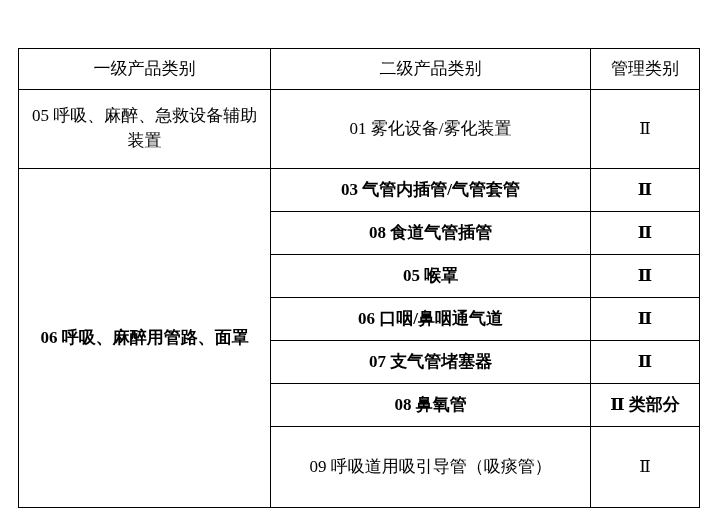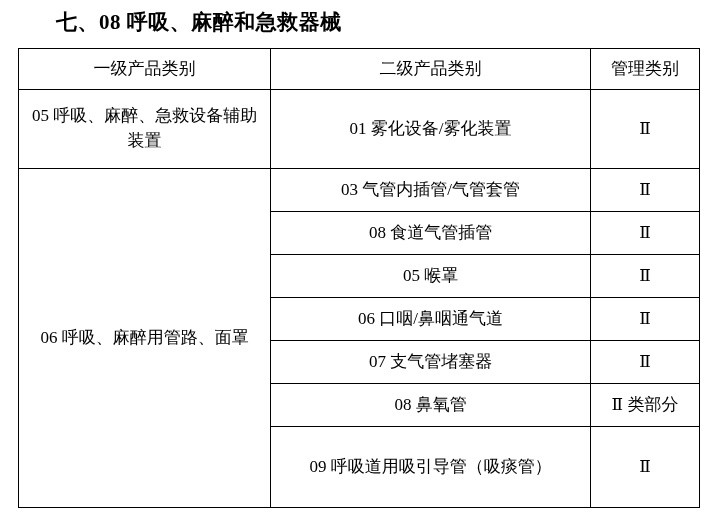--- a/index.html
+++ b/index.html
@@ -52,34 +52,34 @@
 
   .head-cell {
     height: 32px;
     font-size: 17px;
   }
   .tall-cell {
     height: 70px;
   }
   .row-cell {
     height: 34px;
+    font-weight: bold;
   }
   .row-cell-tall {
     height: 72px;
   }
   .two-line {
     line-height: 1.6;
   }
 </style>
 </head>
 <body>
 
 <div class="page">
 
-  <div class="doc-title">七、08 呼吸、麻醉和急救器械</div>
 
   <table class="product-table">
     <colgroup>
       <col class="col-a">
       <col class="col-b">
       <col class="col-c">
     </colgroup>
     <tbody>
       <tr>
         <td class="head-cell">一级产品类别</td>

